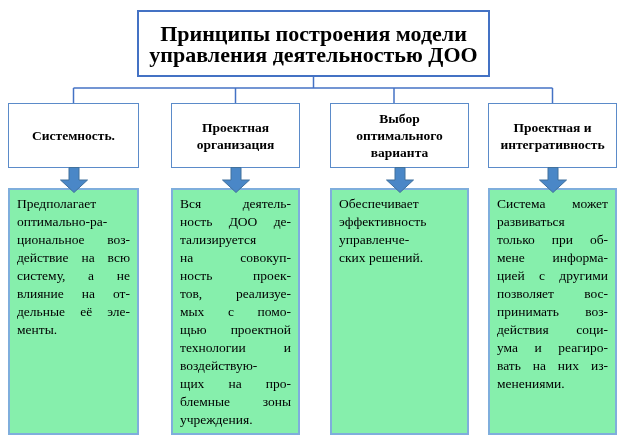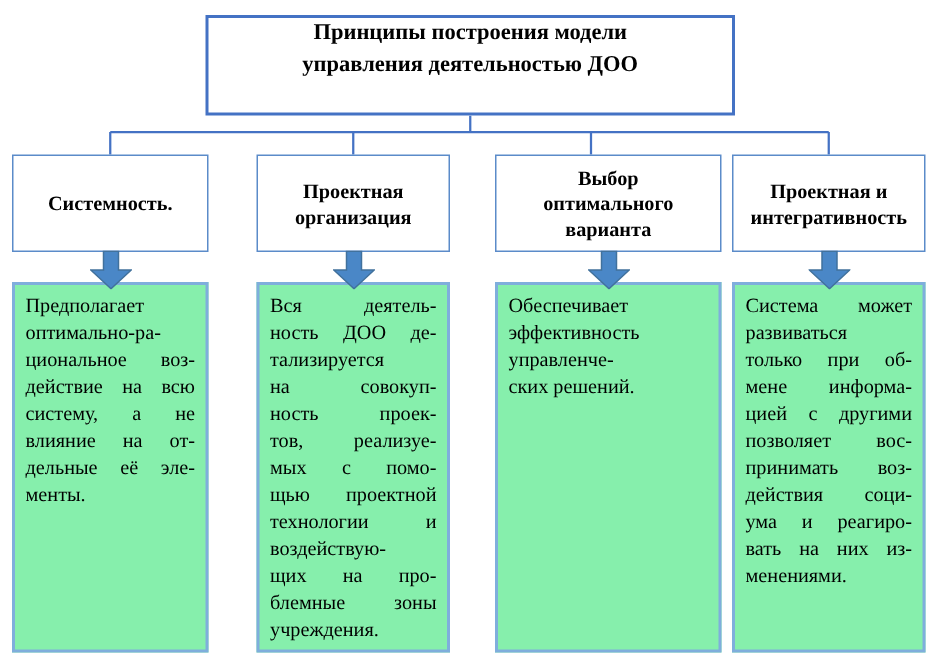--- a/index.html
+++ b/index.html
@@ -13,41 +13,41 @@
     overflow: hidden;
   }
   .title-box {
     position: absolute;
     left: 137px; top: 10px;
     width: 353px; height: 67px;
     box-sizing: border-box;
     border: 2px solid var(--title-border, #4472C4);
     background: #fff;
     display: flex; flex-direction: column;
-    align-items: center;
+    justify-content: center; align-items: center;
     text-align: center;
     font-weight: bold;
-    font-size: 15px;
+    font-size: 22px;
     line-height: 21px;
   }
   .connectors {
     position: absolute;
     left: 0; top: 77px;
     width: 624px; height: 27px;
   }
   .connectors path {
     stroke: var(--connector, #4472C4);
     stroke-width: 1.5;
     fill: none;
   }
   .columns { position: absolute; left: 0; top: 0; }
   .column { position: absolute; top: 103px; height: 332px; }
   .column:nth-of-type(1) { left: 8px;   width: 131px; }
   .column:nth-of-type(2) { left: 171px; width: 129px; }
-  .column:nth-of-type(3) { left: 330px; width: 139px; padding-left: 12px; }
+  .column:nth-of-type(3) { left: 330px; width: 139px; }
   .column:nth-of-type(4) { left: 488px; width: 129px; }
   .head-box {
     position: absolute;
     left: 0; right: 0; top: 0;
     height: 65px;
     box-sizing: border-box;
     border: 1.5px solid var(--header-border, #5B8BC9);
     background: #fff;
     display: flex; flex-direction: column;
     justify-content: center; align-items: center;

